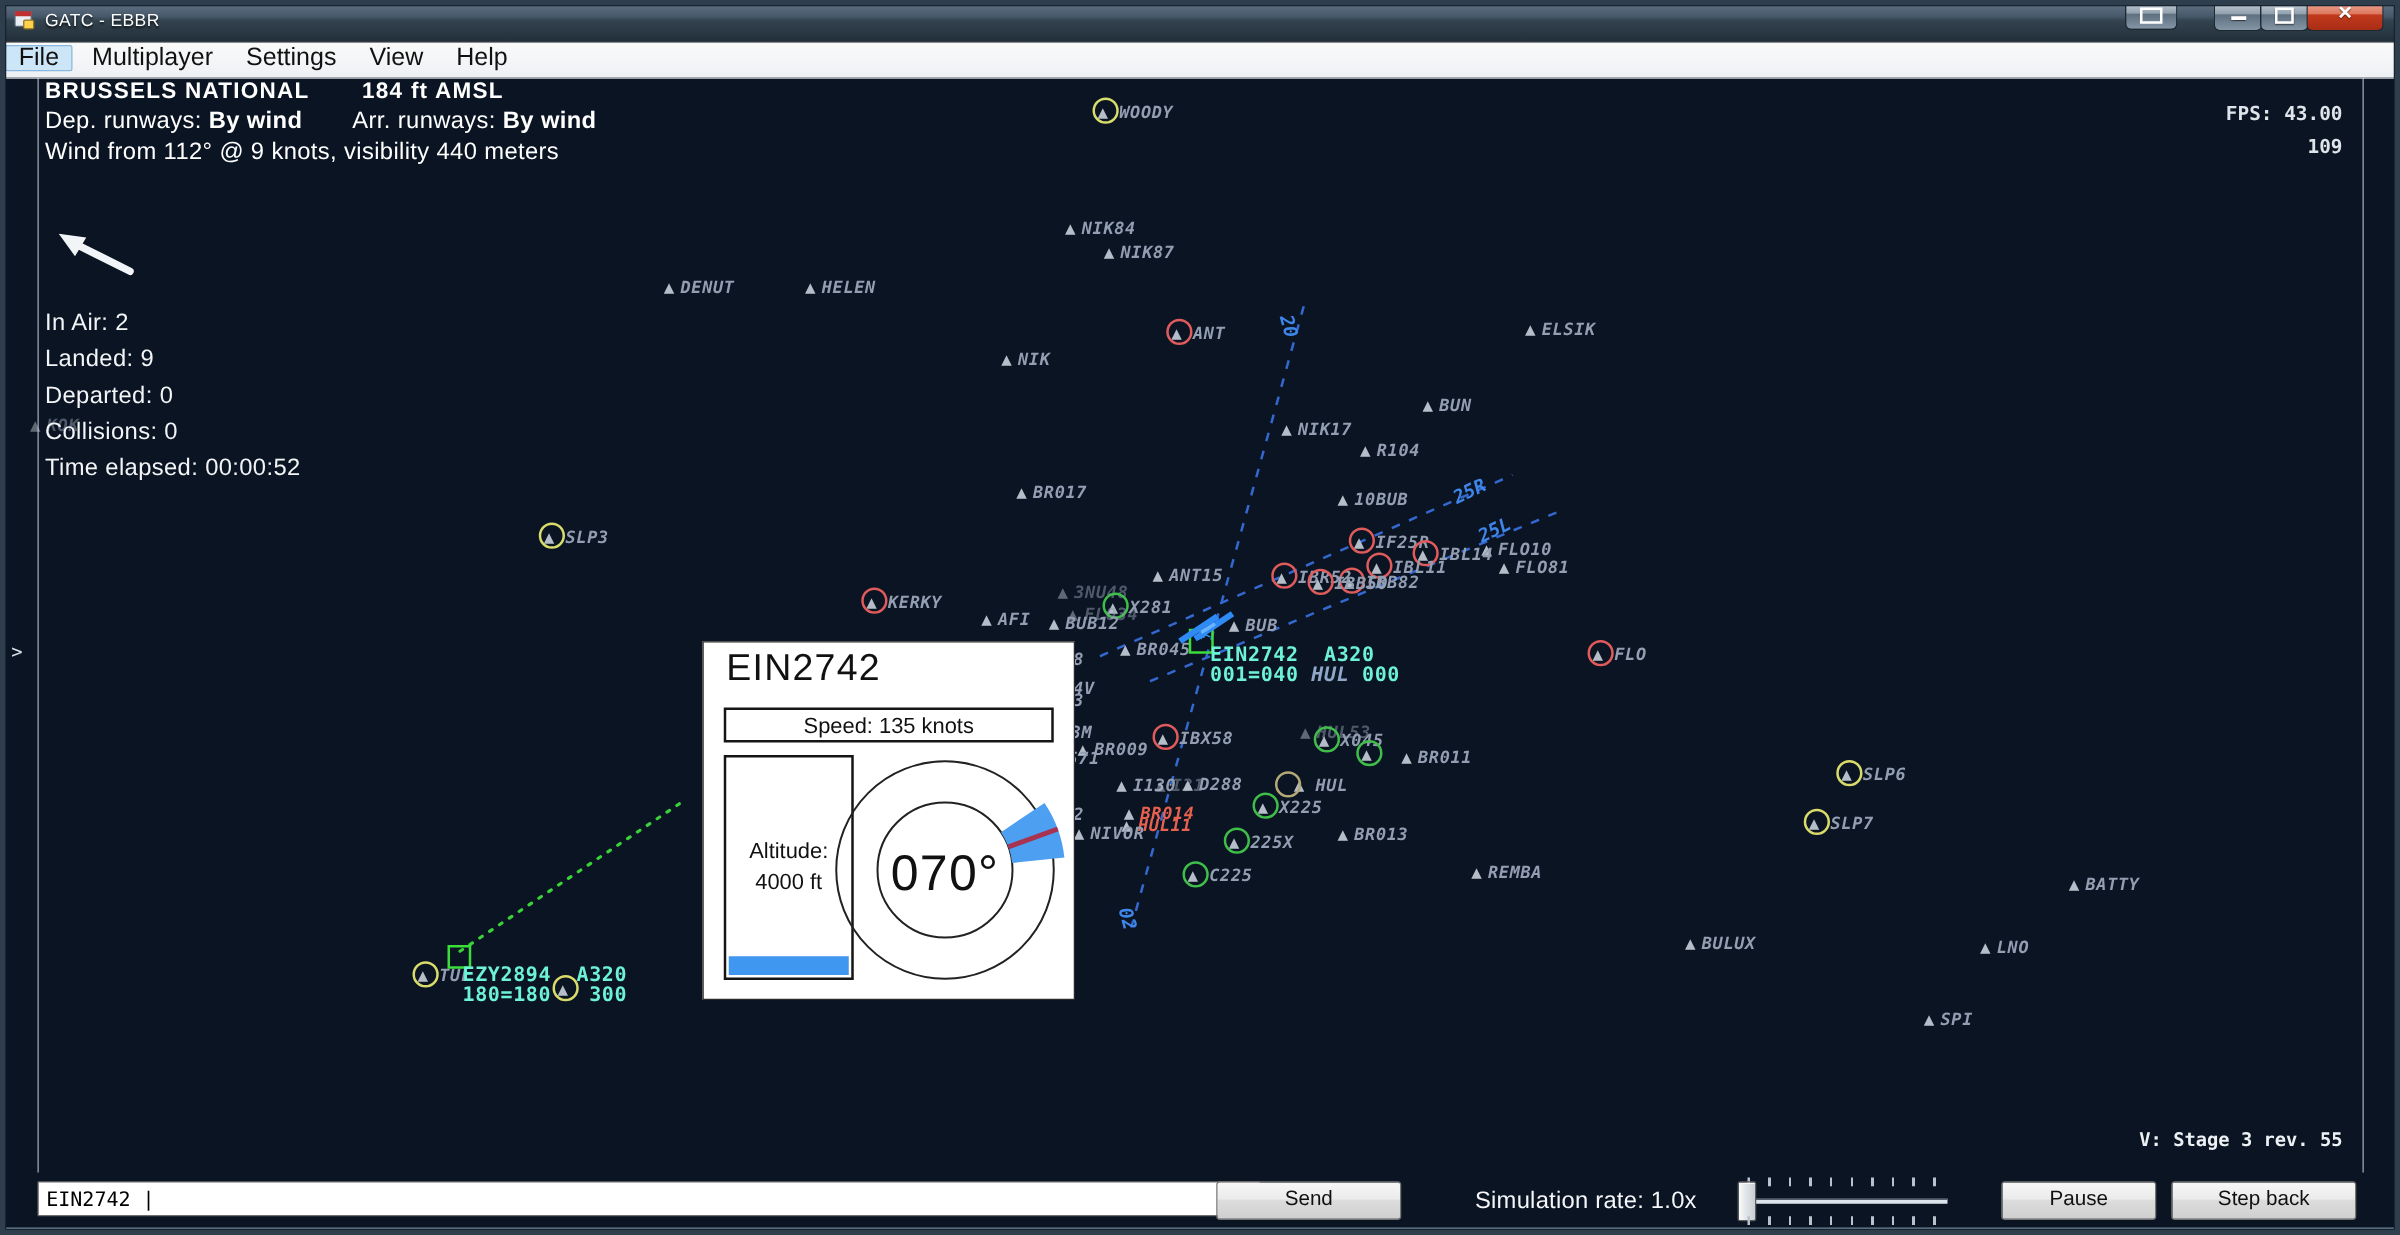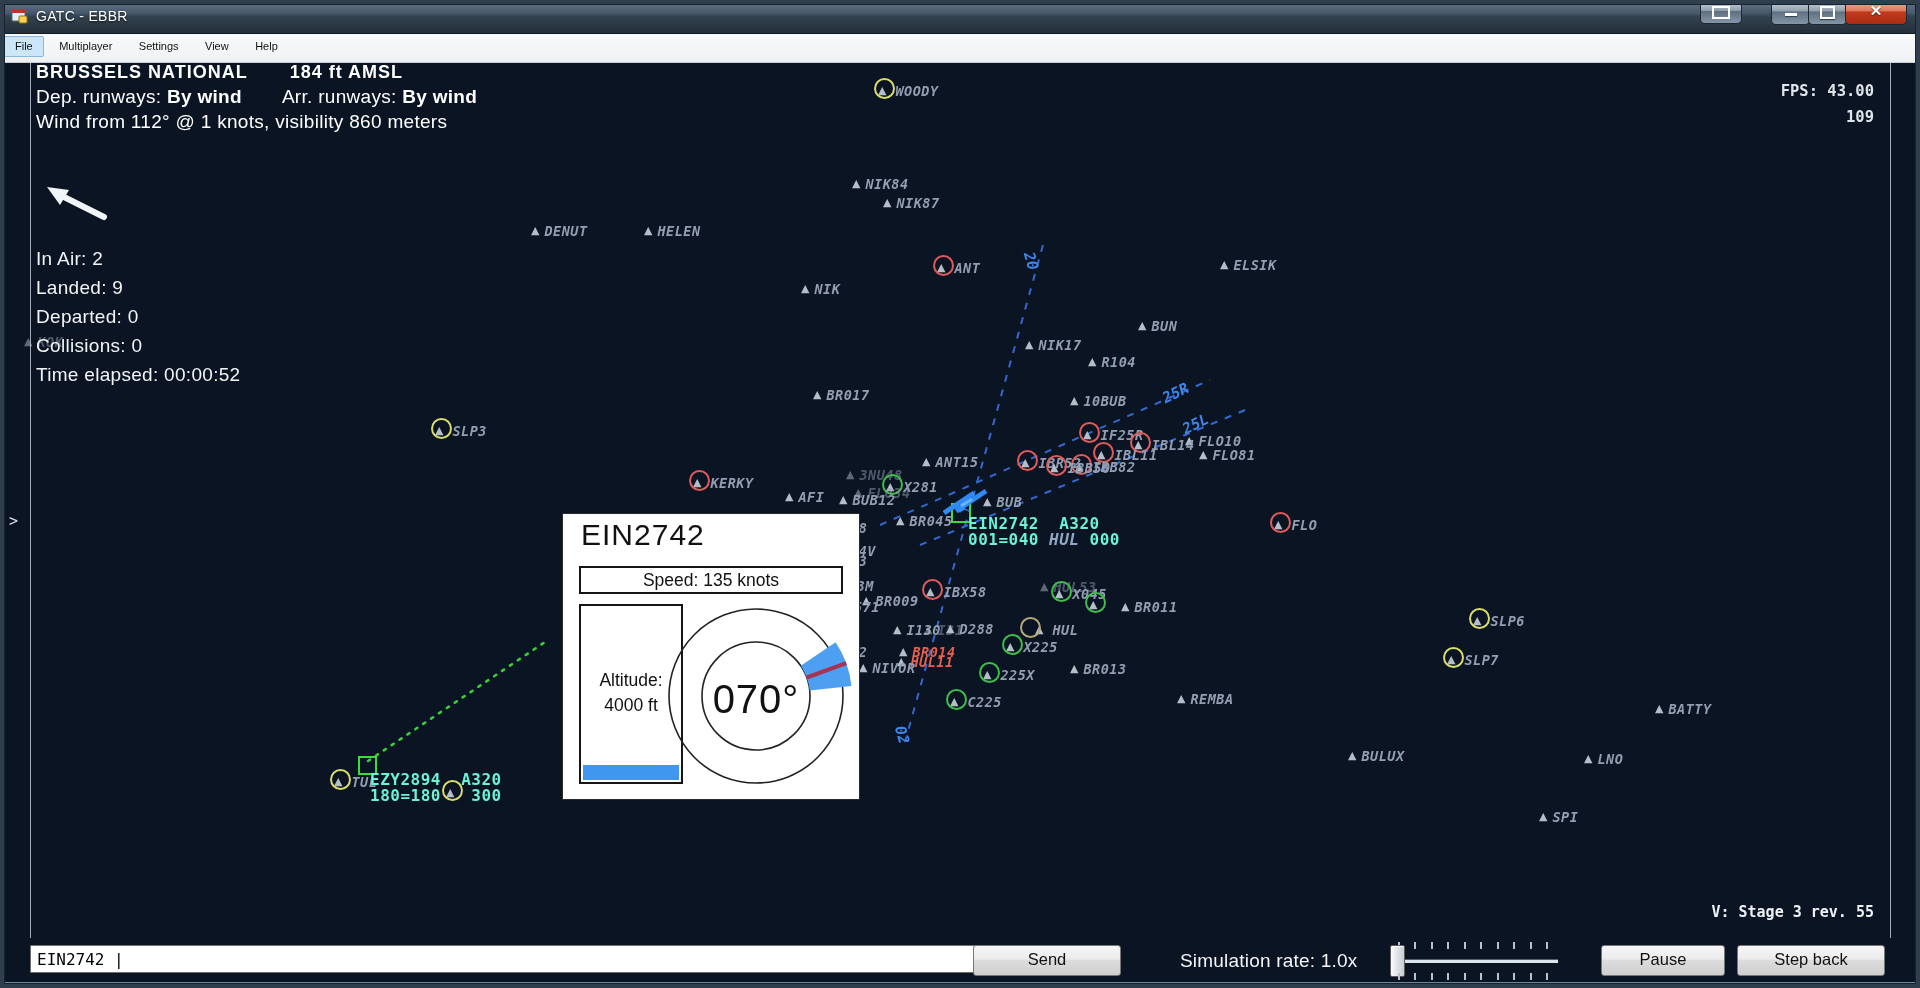--- a/index.html
+++ b/index.html
@@ -36,21 +36,21 @@
   }
   .glyph-min{width:12px;height:3px;background:#fff;margin-top:13px;box-shadow:0 1px 1px rgba(0,0,0,.5);}
   .glyph-max{width:11px;height:9px;border:2px solid #fff;margin-top:6px;box-shadow:0 1px 1px rgba(0,0,0,.5);}
   .glyph-x{font-size:15px;line-height:22px;}
   #menubar{
     position:absolute;left:4px;top:33px;width:1912px;height:29px;
     background:linear-gradient(#fafafa,#eef1f4);border-bottom:1px solid #c9ccd1;z-index:94;
   }
   .menu-item{
     display:inline-block;height:21px;line-height:21px;margin-top:3px;
-    padding:0 11px;font-size:11px;color:#111;cursor:default;
+    padding:0 11px;font-size:20px;color:#111;cursor:default;
   }
   .menu-item.selected{
     background:#cde6f7;border:1px solid #88b8dd;border-radius:2px;
     padding:0 10px;line-height:19px;height:19px;
   }
   #win-frame{
     position:absolute;inset:0;border:4px solid #2e3e4c;
     box-shadow:inset 0 0 0 1px #17232e, inset 0 -2px 0 #6d8599;
     pointer-events:none;z-index:99;
   }
@@ -276,21 +276,21 @@
   <g>
     <line x1="944" y1="513" x2="974" y2="493" stroke="#2e8bf5" stroke-width="5"></line>
     <line x1="956" y1="511" x2="986" y2="491" stroke="#2e8bf5" stroke-width="5"></line>
     <line x1="961" y1="506" x2="972" y2="499" stroke="#6ab4ff" stroke-width="3"></line>
   </g>
 </svg>
 
 <div id="hdr">
   <div id="hdr-line1"><span>BRUSSELS NATIONAL</span><span class="elev">184 ft AMSL</span></div>
   <div class="hdr-sub"><span>Dep. runways:</span> <b>By wind</b><span class="gap"></span><span>Arr. runways:</span> <b>By wind</b></div>
-  <div class="hdr-sub">Wind from 112° @ 1 knots, visibility 860 meters</div>
+  <div class="hdr-sub">Wind from 112° @ 9 knots, visibility 440 meters</div>
 </div>
 
 <div id="stats">
   <div>In Air: 2</div>
   <div>Landed: 9</div>
   <div>Departed: 0</div>
   <div>Collisions: 0</div>
   <div>Time elapsed: 00:00:52</div>
 </div>
 

